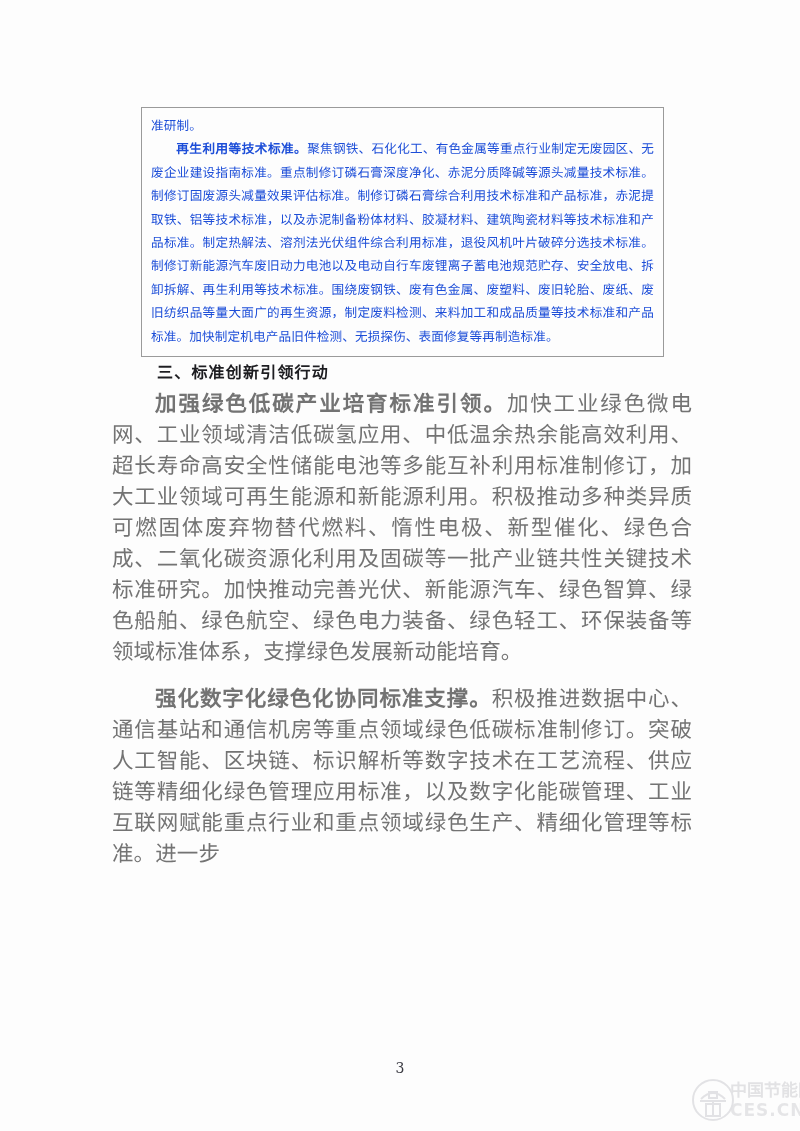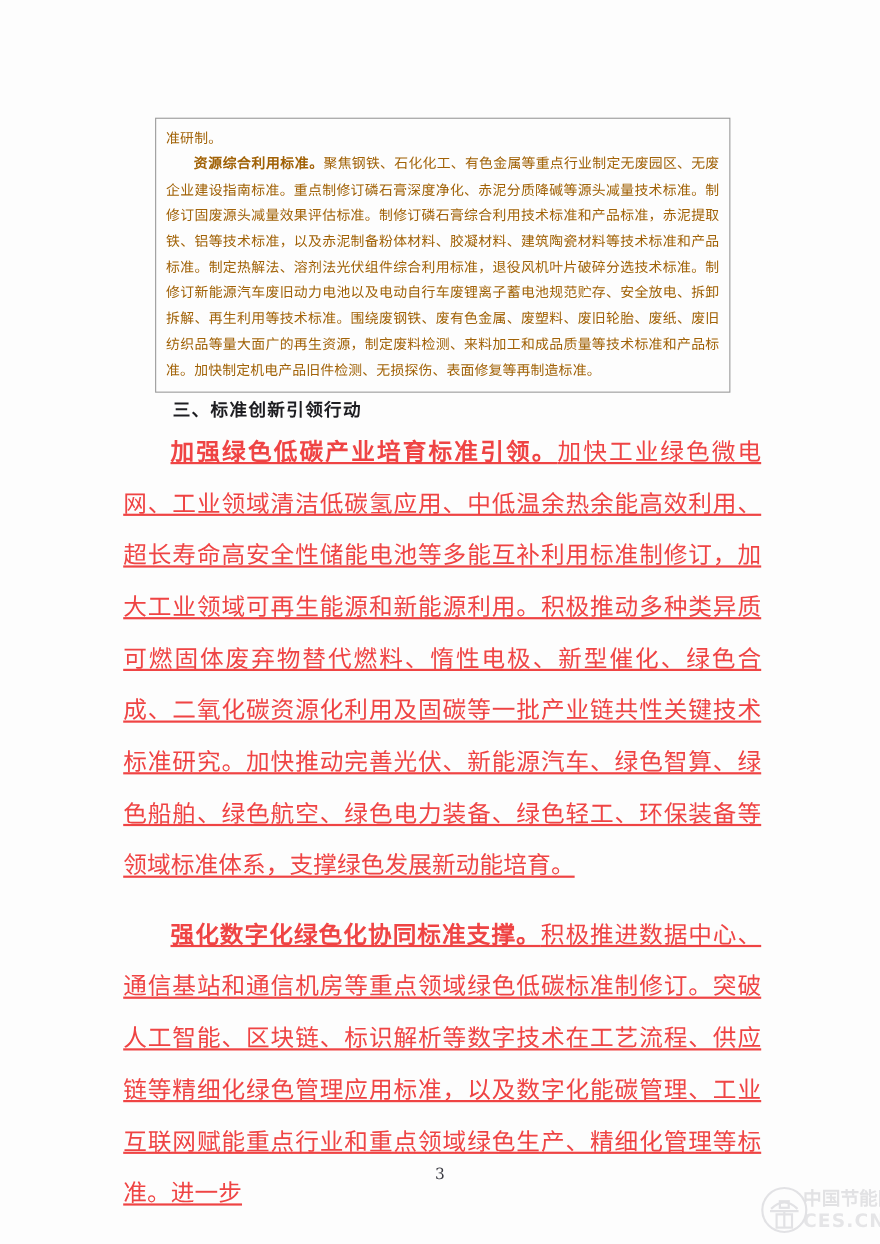--- a/index.html
+++ b/index.html
@@ -33,21 +33,21 @@
     box-sizing: border-box;
     border: 1px solid #9a9a9a;
     padding: 6px 9px 8px 9px;
     background: transparent;
   }
   .quote-box p {
     margin: 0;
     font-family: "DejaVu Serif", "Liberation Serif", serif;
     font-size: 12.6px;
     line-height: 23.4px;
-    color: #a16207;
+    color: #1d4ed8;
     text-align: justify;
     text-justify: inter-ideograph;
     letter-spacing: 0.15px;
   }
   .quote-box p.indent {
     text-indent: 2em;
   }
   .quote-box b {
     font-family: "DejaVu Sans", "Liberation Sans", sans-serif;
     font-weight: bold;
@@ -72,27 +72,26 @@
   .body-block {
     position: absolute;
     left: 112px;
     top: 388px;
     width: 580px;
   }
   .body-block p {
     margin: 0 0 0 0;
     font-family: "DejaVu Serif", "Liberation Serif", serif;
     font-size: 21.5px;
-    line-height: 47px;
-    color: #ef4444;
+    line-height: 31px;
+    color: #737373;
     text-align: justify;
     text-justify: inter-ideograph;
     text-indent: 2em;
     letter-spacing: 0.1px;
-    text-decoration: underline;
   }
   .body-block p + p {
     margin-top: 16px;
   }
   .body-block b {
     font-family: "DejaVu Sans", "Liberation Sans", sans-serif;
     font-weight: bold;
     letter-spacing: 0.2px;
   }
 
@@ -155,21 +154,21 @@
     white-space: nowrap;
   }
 </style>
 </head>
 <body>
 
 <div class="page">
 
   <div class="quote-box">
     <p>准研制。</p>
-    <p class="indent"><b>资源综合利用标准。</b><span>聚焦钢铁、石化化工、有色金属等重点行业制定无废园区、无废企业建设指南标准。重点制修订磷石膏深度净化、赤泥分质降碱等源头减量技术标准。制修订固废源头减量效果评估标准。制修订磷石膏综合利用技术标准和产品标准，赤泥提取铁、铝等技术标准，以及赤泥制备粉体材料、胶凝材料、建筑陶瓷材料等技术标准和产品标准。制定热解法、溶剂法光伏组件综合利用标准，退役风机叶片破碎分选技术标准。制修订新能源汽车废旧动力电池以及电动自行车废锂离子蓄电池规范贮存、安全放电、拆卸拆解、再生利用等技术标准。围绕废钢铁、废有色金属、废塑料、废旧轮胎、废纸、废旧纺织品等量大面广的再生资源，制定废料检测、来料加工和成品质量等技术标准和产品标准。加快制定机电产品旧件检测、无损探伤、表面修复等再制造标准。</span></p>
+    <p class="indent"><b>再生利用等技术标准。</b><span>聚焦钢铁、石化化工、有色金属等重点行业制定无废园区、无废企业建设指南标准。重点制修订磷石膏深度净化、赤泥分质降碱等源头减量技术标准。制修订固废源头减量效果评估标准。制修订磷石膏综合利用技术标准和产品标准，赤泥提取铁、铝等技术标准，以及赤泥制备粉体材料、胶凝材料、建筑陶瓷材料等技术标准和产品标准。制定热解法、溶剂法光伏组件综合利用标准，退役风机叶片破碎分选技术标准。制修订新能源汽车废旧动力电池以及电动自行车废锂离子蓄电池规范贮存、安全放电、拆卸拆解、再生利用等技术标准。围绕废钢铁、废有色金属、废塑料、废旧轮胎、废纸、废旧纺织品等量大面广的再生资源，制定废料检测、来料加工和成品质量等技术标准和产品标准。加快制定机电产品旧件检测、无损探伤、表面修复等再制造标准。</span></p>
   </div>
 
   <div class="section-heading">三、标准创新引领行动</div>
 
   <div class="body-block">
     <p><b>加强绿色低碳产业培育标准引领。</b><span>加快工业绿色微电网、工业领域清洁低碳氢应用、中低温余热余能高效利用、超长寿命高安全性储能电池等多能互补利用标准制修订，加大工业领域可再生能源和新能源利用。积极推动多种类异质可燃固体废弃物替代燃料、惰性电极、新型催化、绿色合成、二氧化碳资源化利用及固碳等一批产业链共性关键技术标准研究。加快推动完善光伏、新能源汽车、绿色智算、绿色船舶、绿色航空、绿色电力装备、绿色轻工、环保装备等领域标准体系，支撑绿色发展新动能培育。</span></p>
     <p><b>强化数字化绿色化协同标准支撑。</b><span>积极推进数据中心、通信基站和通信机房等重点领域绿色低碳标准制修订。突破人工智能、区块链、标识解析等数字技术在工艺流程、供应链等精细化绿色管理应用标准，以及数字化能碳管理、工业互联网赋能重点行业和重点领域绿色生产、精细化管理等标准。进一步</span></p>
   </div>
 
   <div class="page-number">3</div>

